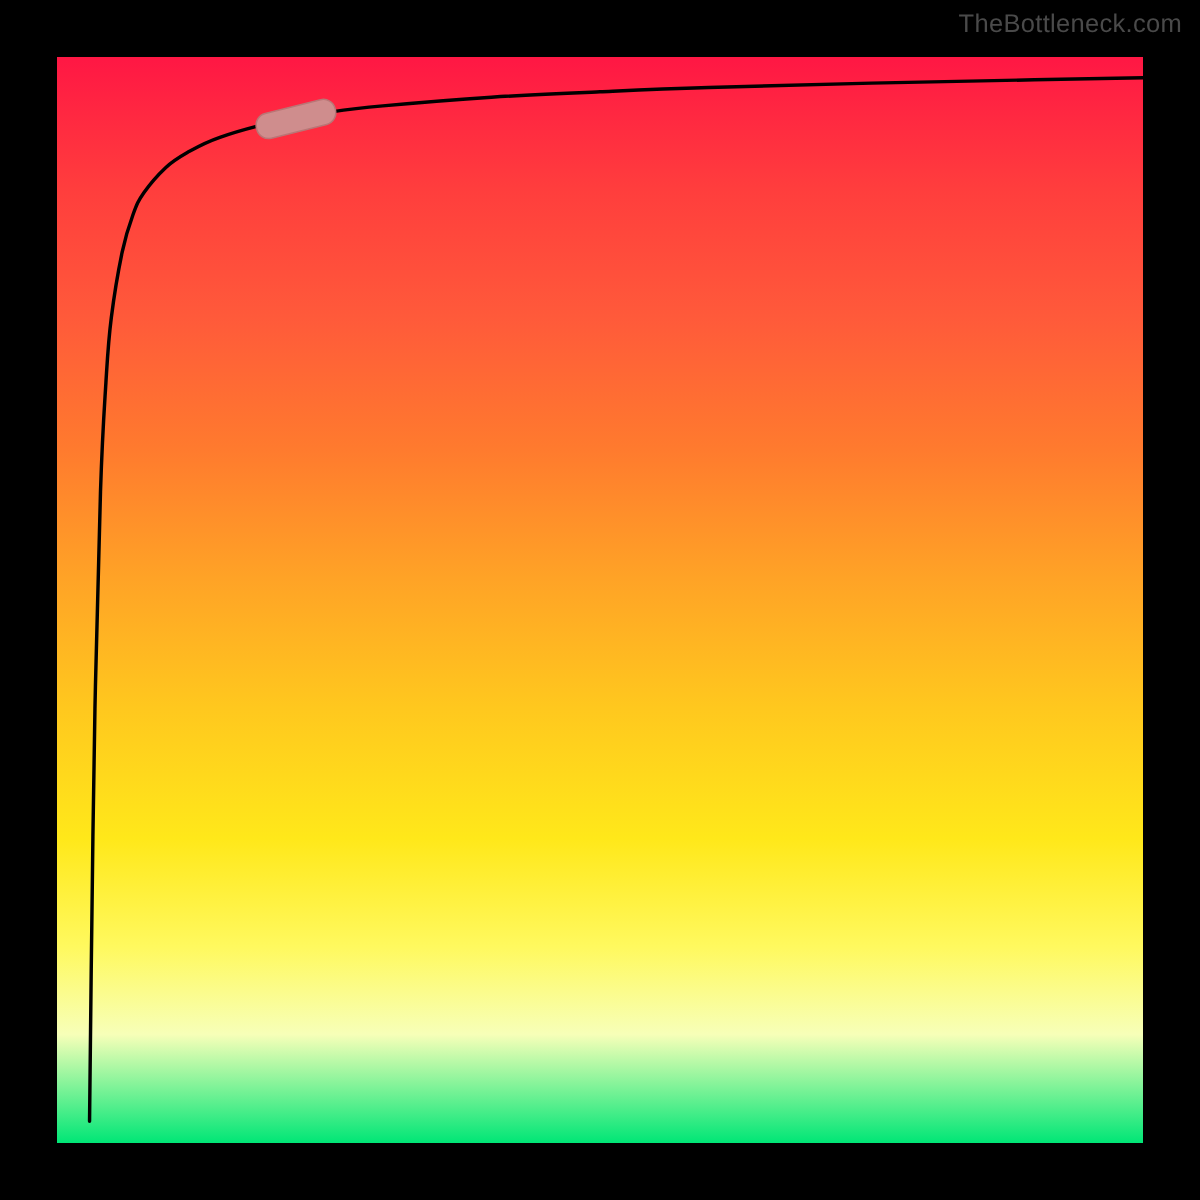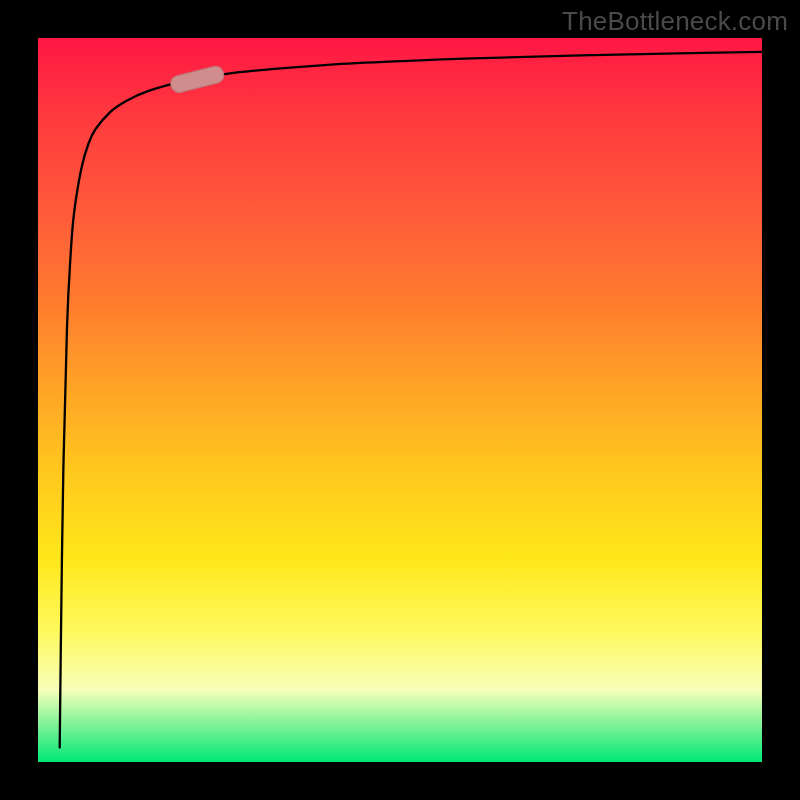--- a/index.html
+++ b/index.html
@@ -33,21 +33,21 @@
   }
   .frame-left   { left: 0;  top: 0;    width: 38px;  height: 800px; }
   .frame-right  { right: 0; top: 0;    width: 38px;  height: 800px; }
   .frame-top    { left: 0;  top: 0;    width: 800px; height: 38px;  }
   .frame-bottom { left: 0;  bottom: 0; width: 800px; height: 38px;  }
   .watermark {
     position: absolute;
     top: 6px;
     right: 12px;
     font-family: Arial, Helvetica, sans-serif;
-    font-size: 26px;
+    font-size: 17px;
     color: #4a4a4a;
     letter-spacing: 0.2px;
     font-weight: 500;
   }
   svg.curve {
     position: absolute;
     left: 38px;
     top: 38px;
     width: 724px;
     height: 724px;

